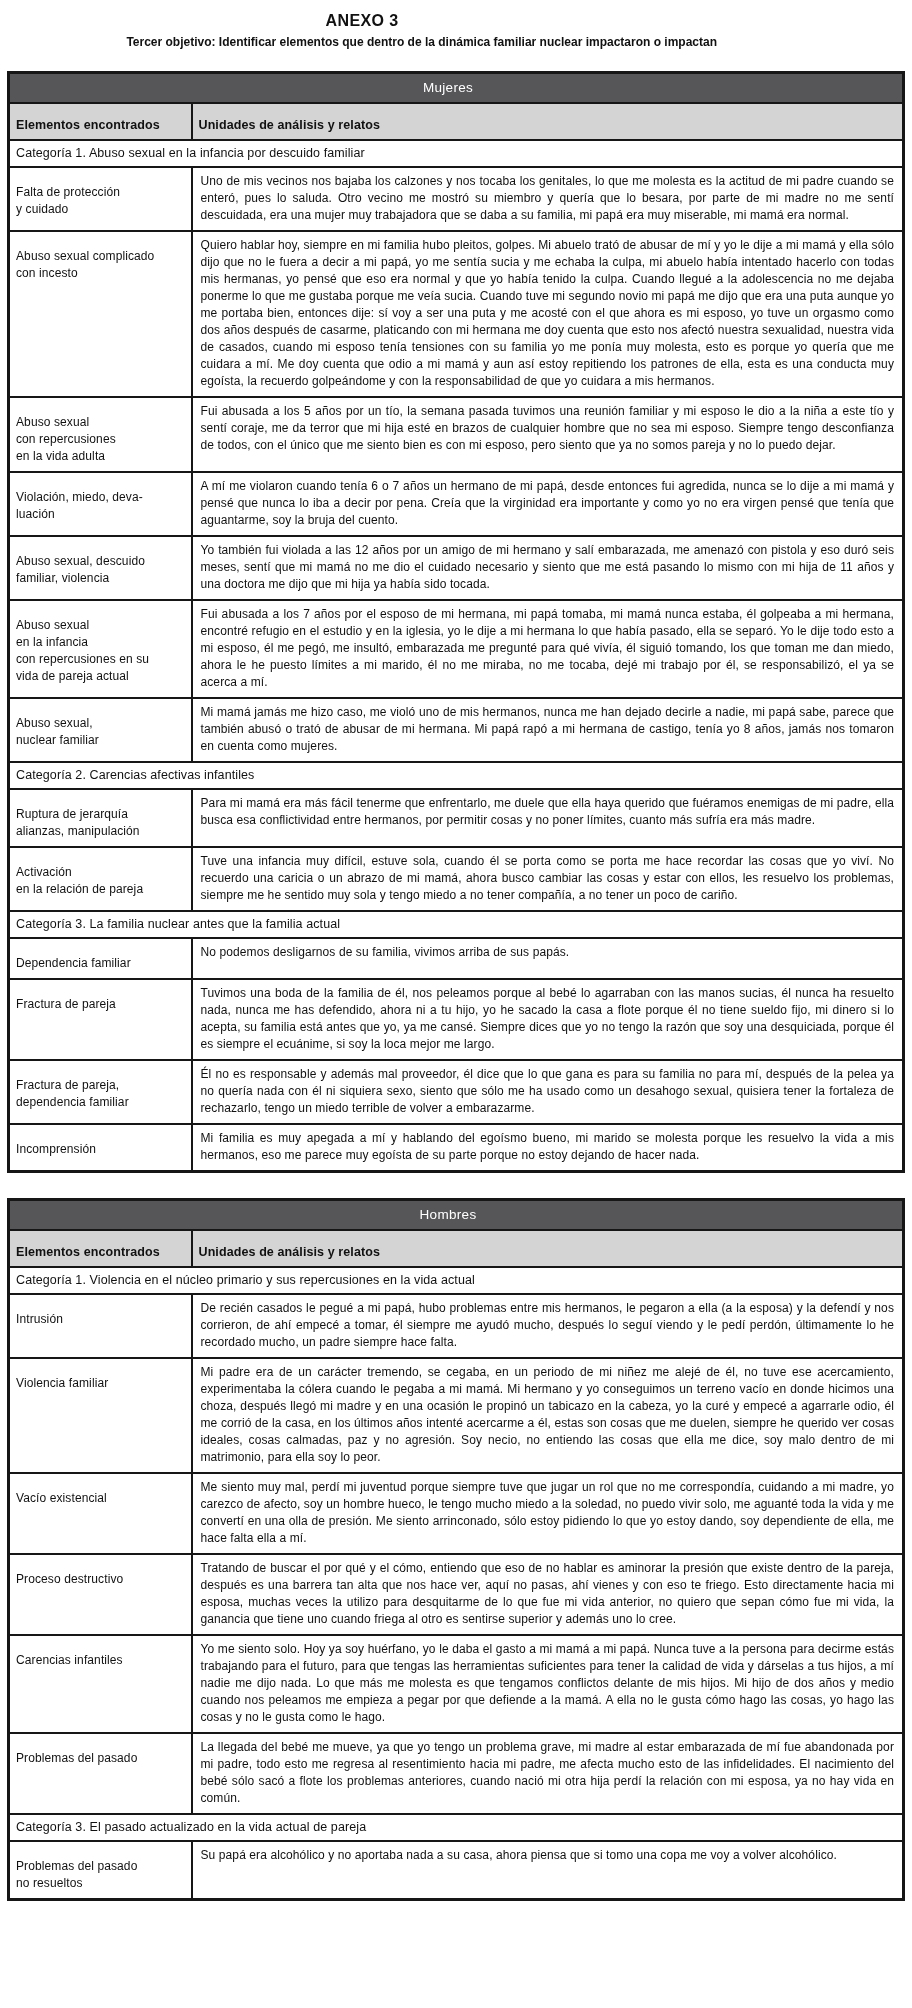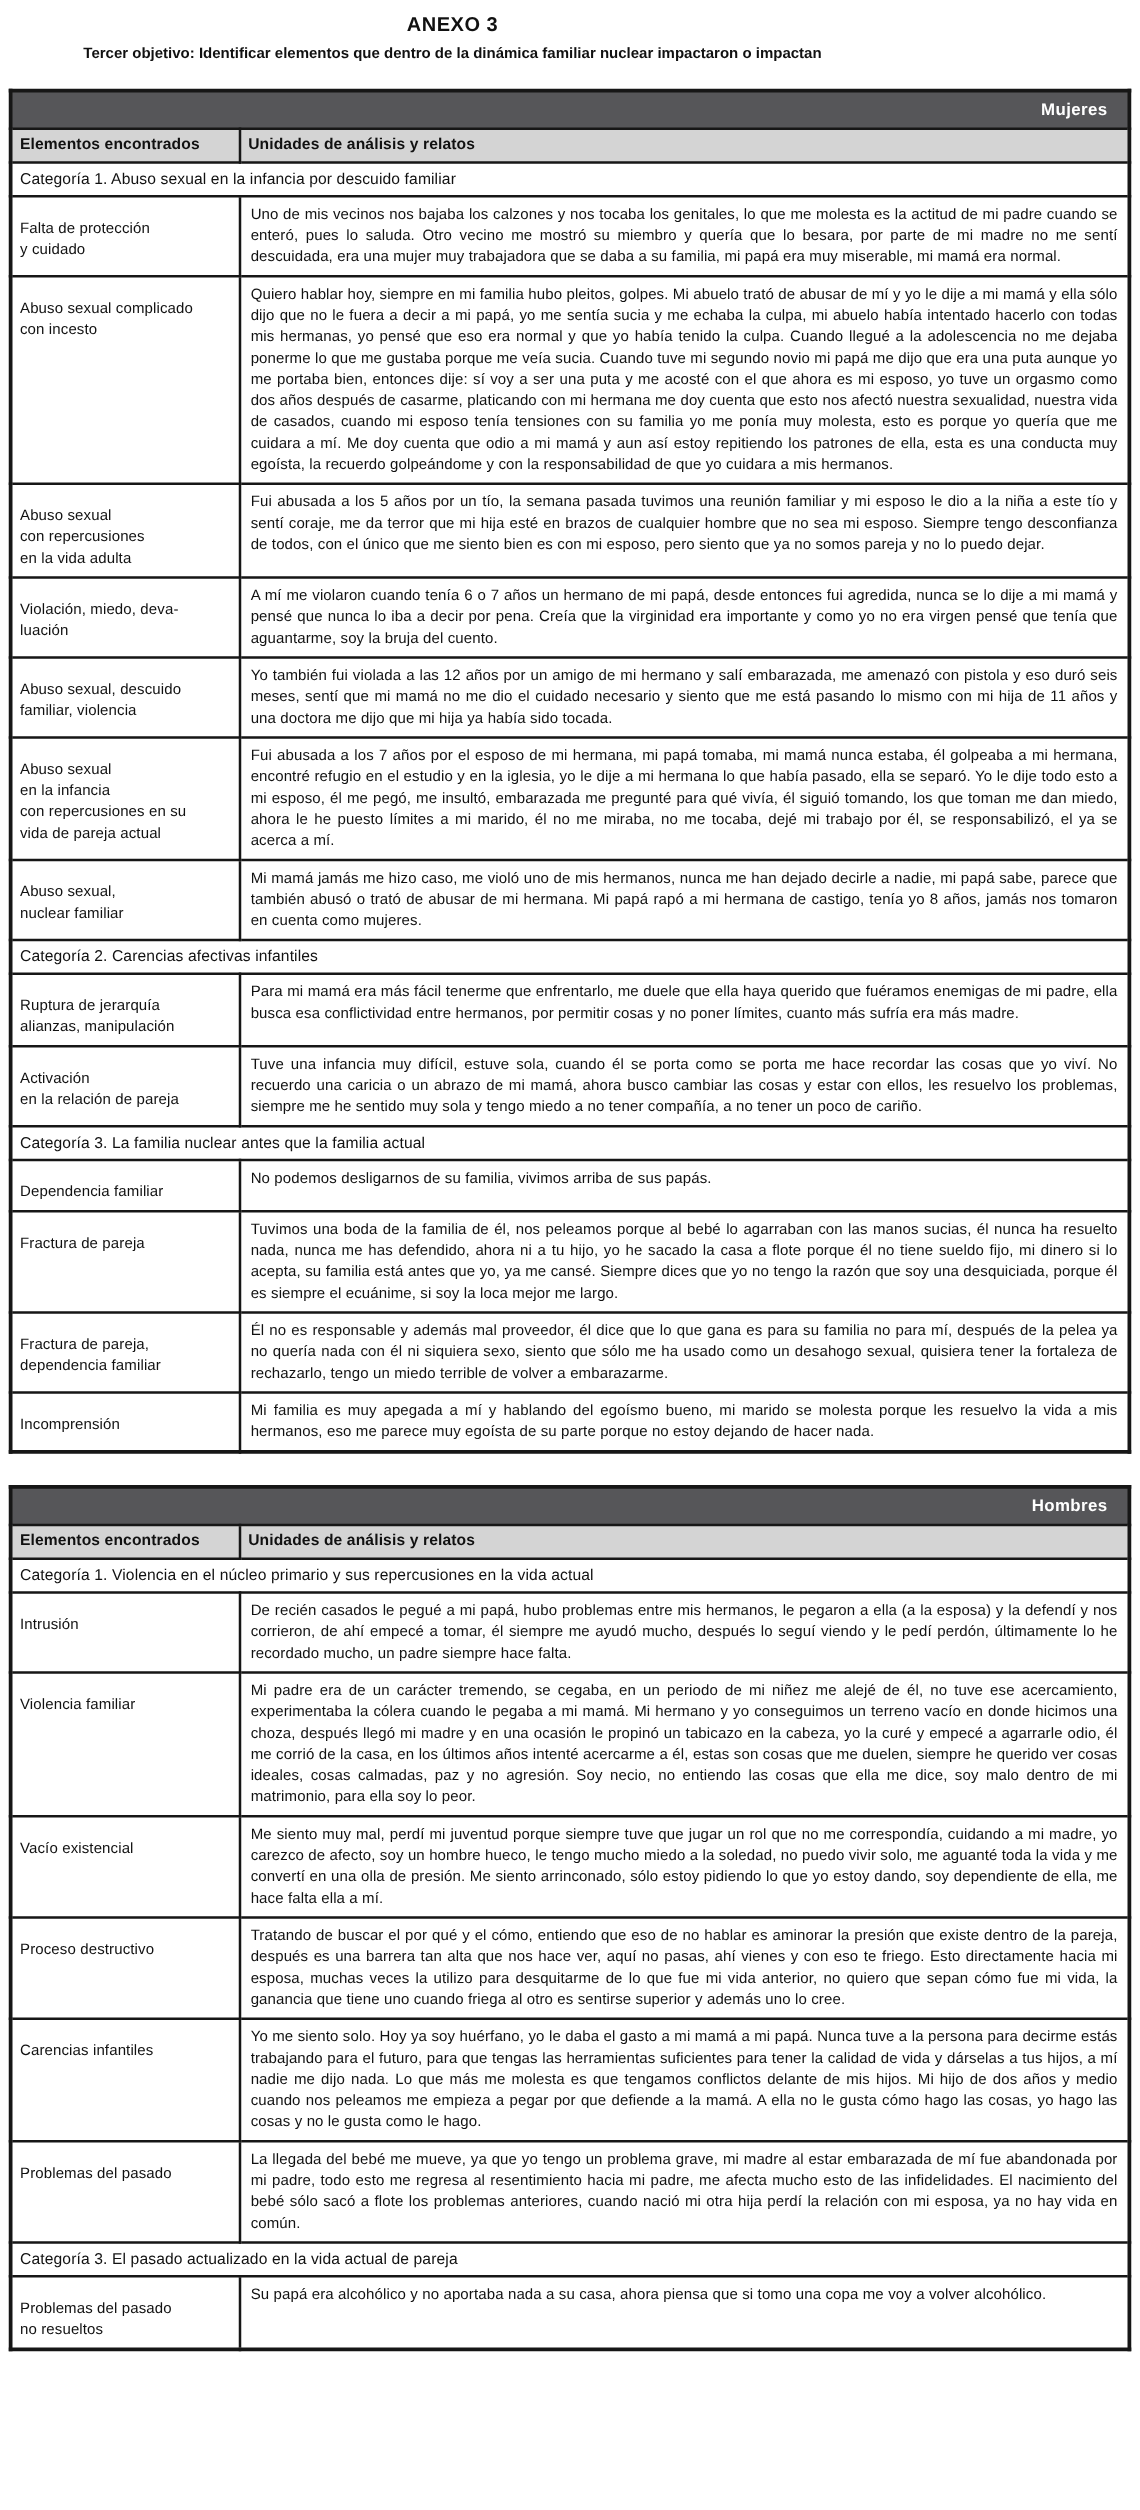--- a/index.html
+++ b/index.html
@@ -8,40 +8,40 @@
     width: 912px;
     font-family: "Liberation Sans", "DejaVu Sans", sans-serif;
     color: #111111;
   }
   .page { width: 724px; min-height: 2008px; padding: 9px 7px 16px 7px; }
   .doc-title {
     text-align: center; font-size: 16px; font-weight: 700;
     letter-spacing: .4px; margin: 3px 0 5px 0;
   }
   .doc-subtitle {
-    text-align: center; font-size: 12px; font-weight: 700;
+    text-align: right; font-size: 12px; font-weight: 700;
     line-height: 15px; margin: 0 0 21px 0;
   }
   table.anexo {
     width: 898px; table-layout: fixed; border-collapse: collapse;
     margin: 0 0 25px 0;
     border: 3px solid var(--border-color, #161616);
   }
   table.anexo td {
     border: 2px solid var(--border-color, #161616);
     vertical-align: top;
   }
   td.band {
     background: var(--band-bg, #565659); color: #ffffff;
-    font-weight: 700; font-size: 13.5px; text-align: right;
+    font-weight: 400; font-size: 13.5px; text-align: center;
     padding: 6px 16px 7px 0; letter-spacing: .3px;
   }
   td.colhead {
     background: var(--subhead-bg, #d4d4d4);
-    font-weight: 700; font-size: 12.5px; padding: 4px 6px 7px 6px;
+    font-weight: 700; font-size: 12.5px; padding: 14px 6px 7px 6px;
     letter-spacing: .1px;
   }
   td.cat { font-size: 12.5px; padding: 5px 6px 6px 6px; letter-spacing: .1px; }
   td.el {
     font-size: 12px; line-height: 17px; padding: 16px 4px 6px 6px;
     white-space: pre-line; letter-spacing: .1px;
   }
   td.rel {
     font-size: 12px; line-height: 17px; padding: 5px 8px 6px 8px;
     text-align: justify; letter-spacing: .1px;

